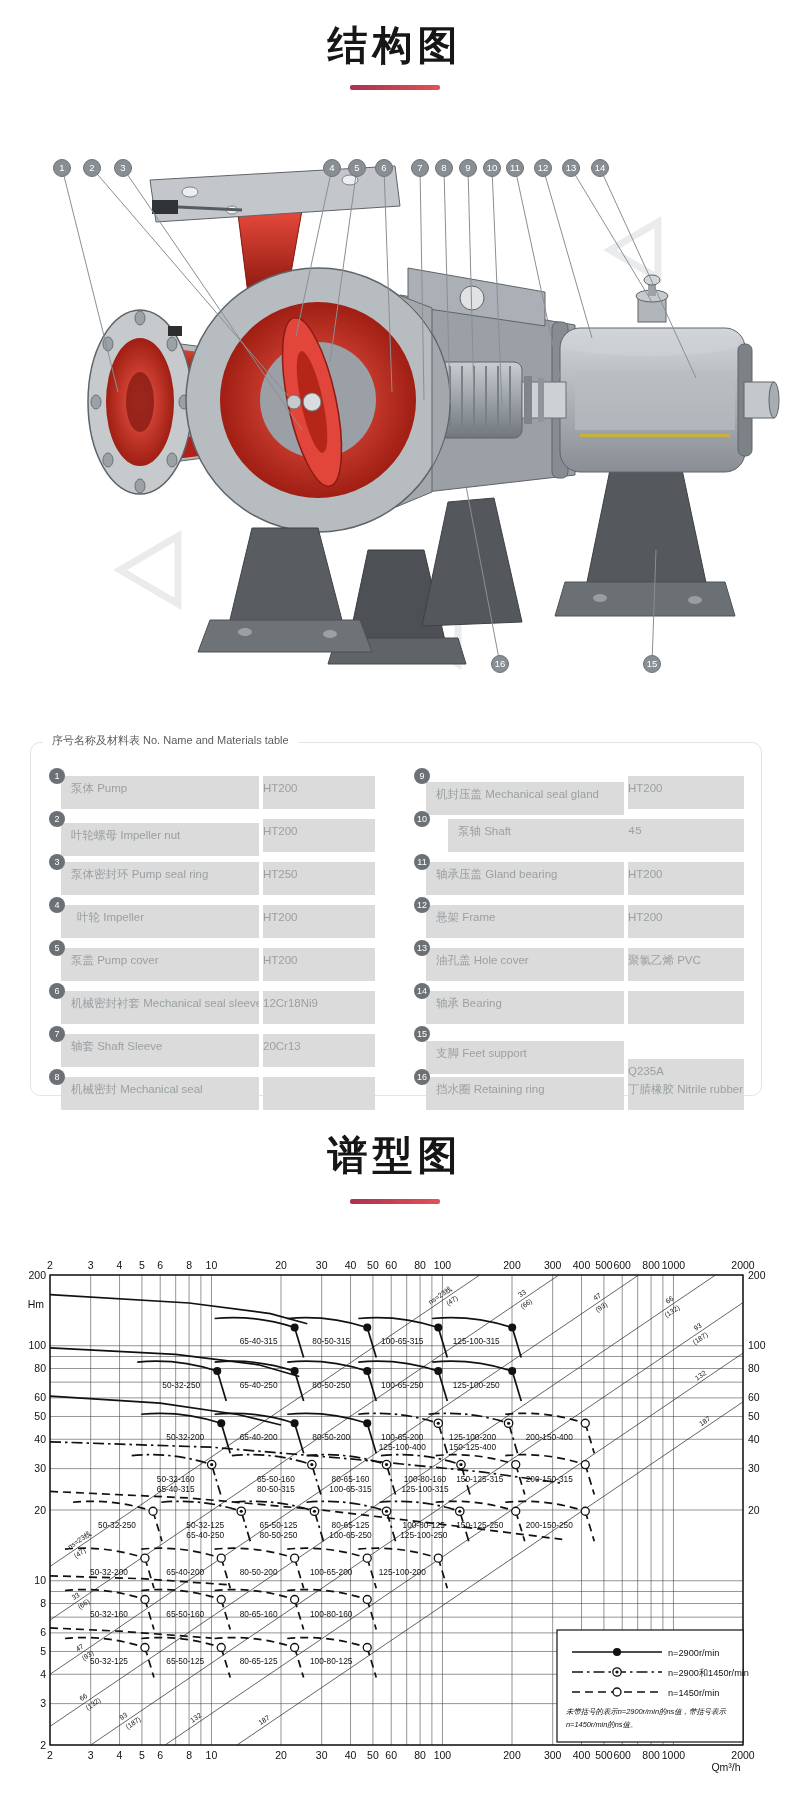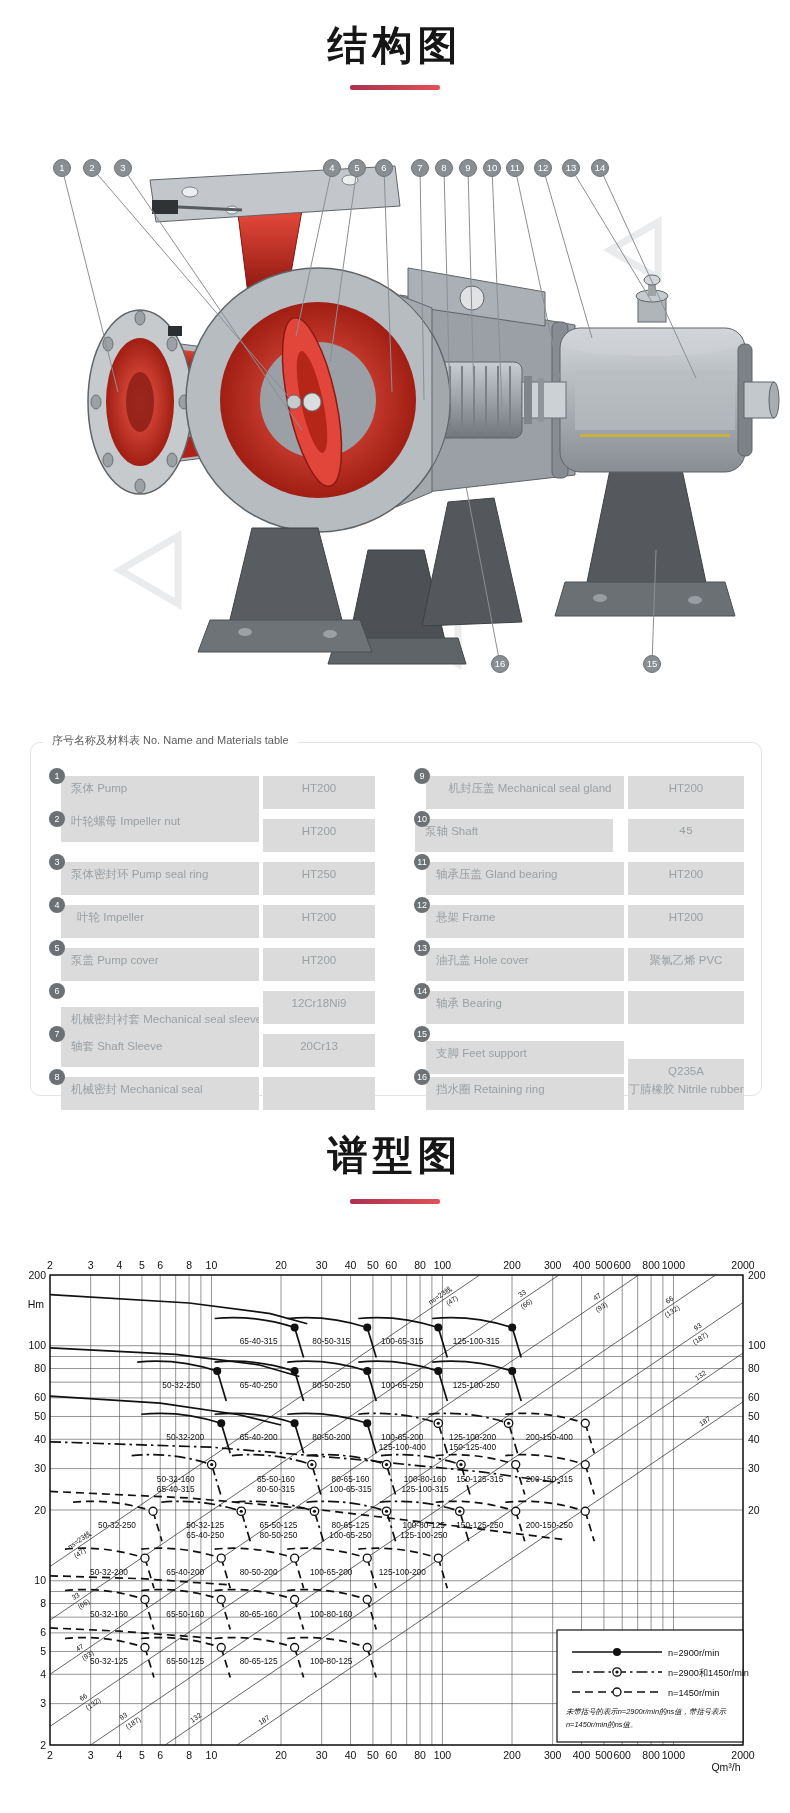--- a/index.html
+++ b/index.html
@@ -11,21 +11,21 @@
        width:90px;height:5px;border-radius:2px;
        background:linear-gradient(90deg,#a93250,#e25156)}
   #pump-svg{position:absolute;top:130px;left:0}
   .materials-box{position:absolute;top:742px;left:30px;width:730px;height:352px;
        border:1px solid #e4e4e4;border-radius:10px;background:#fff}
   .materials-header{position:absolute;top:-10px;left:12px;background:#fff;
        padding:0 9px;font-size:11px;color:#5c5c5c;white-space:nowrap}
   .mat-cell{position:absolute;height:33px;background:#dbdbdb;color:#9aa0a4;
        font-size:11.5px;line-height:24px;box-sizing:border-box;overflow:hidden;white-space:nowrap}
   .mat-name{padding-left:10px}
-  .mat-val{text-align:center}
+  .mat-val{}
   .mat-badge{position:absolute;width:16px;height:16px;border-radius:50%;
        background:#6c7175;color:#fff;font-size:9px;line-height:16px;text-align:center;z-index:2}
   #chart-svg{position:absolute;top:1240px;left:0}
 </style>
 </head>
 <body>
 
 <div class="section-title" style="top:18px">结构图</div>
 <div class="title-underline" style="top:85px"></div>
 
@@ -246,45 +246,45 @@
     </g>
 </svg>
 
 <div class="materials-box">
   <div class="materials-header">序号名称及材料表 No. Name and Materials table</div>
   <div id="materials-rows">
       <div class="mat-badge" style="left: 18px; top: 25px;">1</div>
       <div class="mat-cell mat-name" style="left: 30px; top: 33px; width: 198px;">泵体 Pump</div>
       <div class="mat-cell mat-val" style="left: 232px; top: 33px; width: 112px;">HT200</div>
       <div class="mat-badge" style="left: 18px; top: 68px;">2</div>
-      <div class="mat-cell mat-name" style="left: 30px; top: 66px; width: 198px;">叶轮螺母 Impeller nut</div>
+      <div class="mat-cell mat-name" style="left: 30px; top: 80px; width: 198px;">叶轮螺母 Impeller nut</div>
       <div class="mat-cell mat-val" style="left: 232px; top: 76px; width: 112px;">HT200</div>
       <div class="mat-badge" style="left: 18px; top: 111px;">3</div>
       <div class="mat-cell mat-name" style="left: 30px; top: 119px; width: 198px;">泵体密封环 Pump seal ring</div>
       <div class="mat-cell mat-val" style="left: 232px; top: 119px; width: 112px;">HT250</div>
       <div class="mat-badge" style="left: 18px; top: 154px;">4</div>
       <div class="mat-cell mat-name" style="left: 30px; top: 162px; width: 198px; padding-left: 16px;">叶轮 Impeller</div>
       <div class="mat-cell mat-val" style="left: 232px; top: 162px; width: 112px;">HT200</div>
       <div class="mat-badge" style="left: 18px; top: 197px;">5</div>
       <div class="mat-cell mat-name" style="left: 30px; top: 205px; width: 198px;">泵盖 Pump cover</div>
       <div class="mat-cell mat-val" style="left: 232px; top: 205px; width: 112px;">HT200</div>
       <div class="mat-badge" style="left: 18px; top: 240px;">6</div>
-      <div class="mat-cell mat-name" style="left: 30px; top: 248px; width: 198px; margin-top: 16px;">机械密封衬套 Mechanical seal sleeve</div>
+      <div class="mat-cell mat-name" style="left: 30px; top: 248px; width: 198px;">机械密封衬套 Mechanical seal sleeve</div>
       <div class="mat-cell mat-val" style="left: 232px; top: 248px; width: 112px;">12Cr18Ni9</div>
       <div class="mat-badge" style="left: 18px; top: 283px;">7</div>
       <div class="mat-cell mat-name" style="left: 30px; top: 291px; width: 198px;">轴套 Shaft Sleeve</div>
       <div class="mat-cell mat-val" style="left: 232px; top: 291px; width: 112px;">20Cr13</div>
       <div class="mat-badge" style="left: 18px; top: 326px;">8</div>
       <div class="mat-cell mat-name" style="left: 30px; top: 334px; width: 198px;">机械密封 Mechanical seal</div>
       <div class="mat-cell mat-val" style="left: 232px; top: 334px; width: 112px;"></div>
       <div class="mat-badge" style="left: 383px; top: 25px;">9</div>
-      <div class="mat-cell mat-name" style="left: 395px; top: 33px; width: 198px; text-align: center;">机封压盖 Mechanical seal gland</div>
+      <div class="mat-cell mat-name" style="left: 395px; top: 39px; width: 198px;">机封压盖 Mechanical seal gland</div>
       <div class="mat-cell mat-val" style="left: 597px; top: 33px; width: 116px;">HT200</div>
       <div class="mat-badge" style="left: 383px; top: 68px;">10</div>
-      <div class="mat-cell mat-name" style="left: 384px; top: 76px; width: 198px;">泵轴 Shaft</div>
+      <div class="mat-cell mat-name" style="left: 417px; top: 76px; width: 198px;">泵轴 Shaft</div>
       <div class="mat-cell mat-val" style="left: 597px; top: 76px; width: 116px; font-family: Liberation Mono, monospace;">45</div>
       <div class="mat-badge" style="left: 383px; top: 111px;">11</div>
       <div class="mat-cell mat-name" style="left: 395px; top: 119px; width: 198px;">轴承压盖 Gland bearing</div>
       <div class="mat-cell mat-val" style="left: 597px; top: 119px; width: 116px;">HT200</div>
       <div class="mat-badge" style="left: 383px; top: 154px;">12</div>
       <div class="mat-cell mat-name" style="left: 395px; top: 162px; width: 198px;">悬架 Frame</div>
       <div class="mat-cell mat-val" style="left: 597px; top: 162px; width: 116px;">HT200</div>
       <div class="mat-badge" style="left: 383px; top: 197px;">13</div>
       <div class="mat-cell mat-name" style="left: 395px; top: 205px; width: 198px;">油孔盖 Hole cover</div>
       <div class="mat-cell mat-val" style="left: 597px; top: 205px; width: 116px;">聚氯乙烯 PVC</div>

